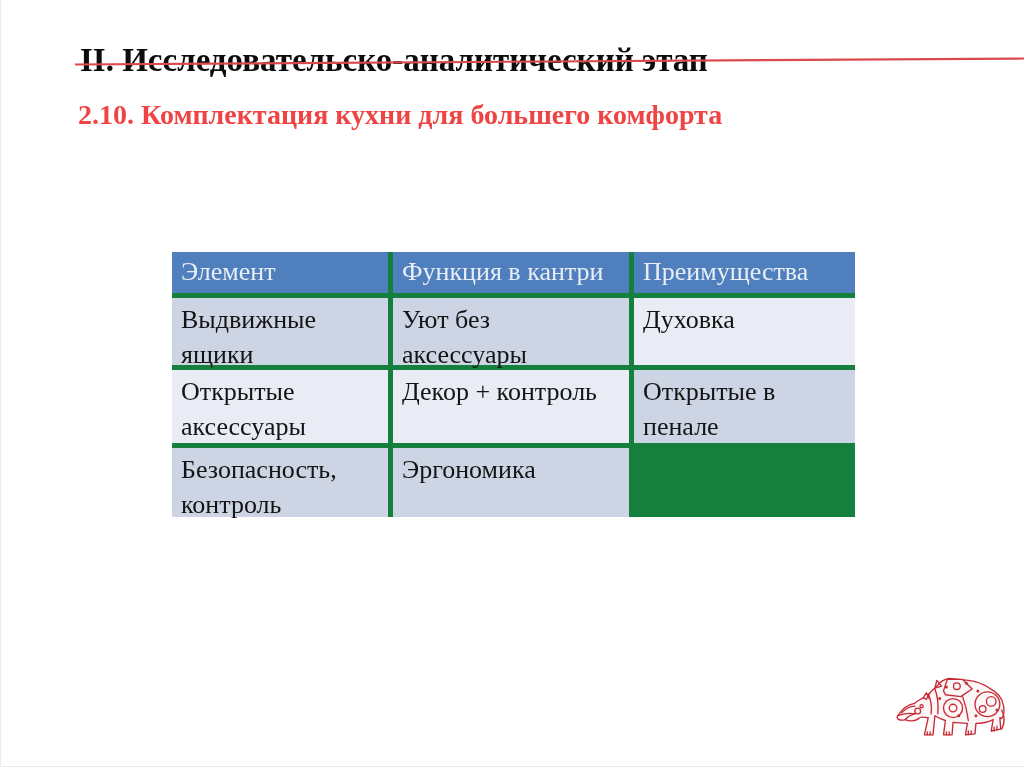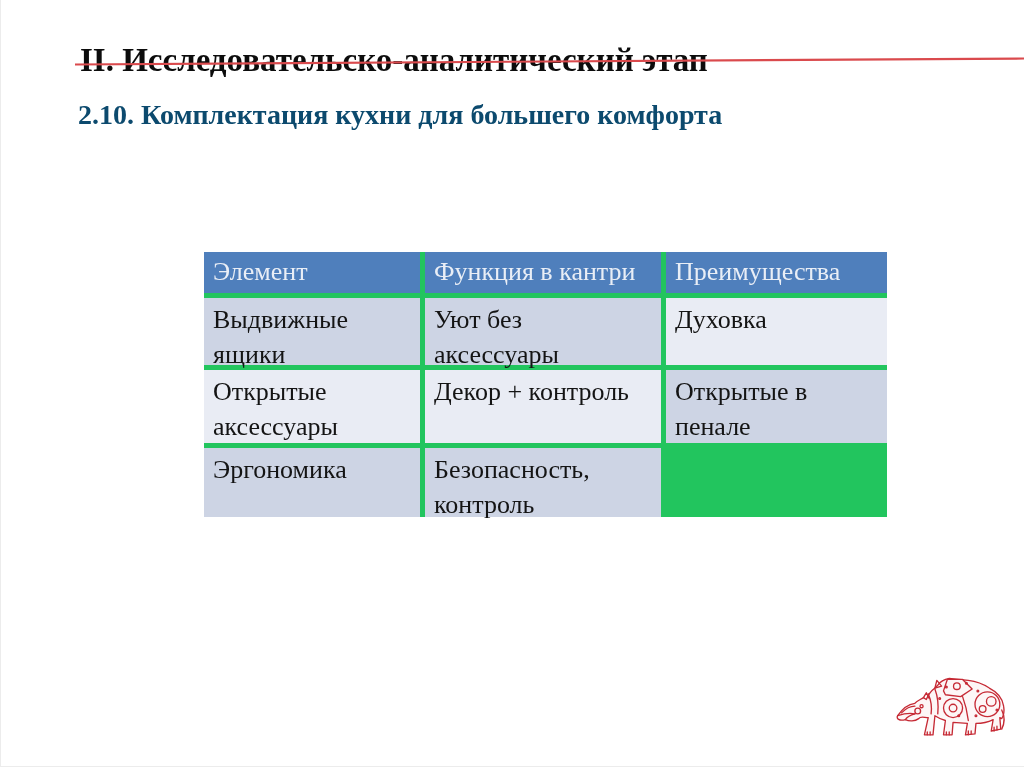--- a/index.html
+++ b/index.html
@@ -28,33 +28,32 @@
     position: absolute;
     left: 0; top: 0;
     width: 1024px; height: 80px;
     pointer-events: none;
   }
   .subtitle {
     position: absolute;
     left: 78px; top: 76px;
     font-size: 28px;
     font-weight: bold;
-    color: #0c4a6e;
+    color: #ef4444;
     white-space: nowrap;
   }
   .kitchen-table {
     position: absolute;
     left: 172px; top: 252px;
     width: 683px;
     display: grid;
     grid-template-columns: 216px 236px 1fr;
     grid-template-rows: 41px 67px 73px 69px;
     gap: 5px;
-    background: #22c55e;
-    margin-left: 32px;
+    background: #15803d;
   }
   .th {
     background: #4f7fbc;
     color: #e9eef6;
     font-size: 26px;
     display: flex;
     align-items: center;
     padding: 0 8px 2px 9px;
     white-space: nowrap;
     overflow: hidden;
@@ -92,22 +91,22 @@
     <div class="th">Преимущества</div>
 
     <div class="td row-dark">Выдвижные ящики</div>
     <div class="td row-dark">Уют без аксессуары</div>
 
     <div class="td row-light">Духовка</div>
     <div class="td row-light">Открытые аксессуары</div>
     <div class="td row-light">Декор + контроль</div>
 
     <div class="td row-dark">Открытые в пенале</div>
+    <div class="td row-dark">Безопасность, контроль</div>
     <div class="td row-dark">Эргономика</div>
-    <div class="td row-dark">Безопасность, контроль</div>
   </div>
 
   <svg class="logo" viewBox="0 0 130 88" xmlns="http://www.w3.org/2000/svg">
     <g stroke="#c62a35" stroke-width="1.4" fill="none" stroke-linejoin="round" stroke-linecap="round">
 
       <path fill="#fdf6f6" d="M6,50 C10,44 16,38 24,37 C27,34 30,33 33,31 L36,33 C38,28 41,24 45,21 L48,18 C50,15 54,12 60,11 L80,13 C88,14 96,17 102,21 C110,25 116,32 117,40 C118,46 117,50 115,53 L113,52 L114,64 L104,66 L106,54 C100,57 94,58 88,58 L87,69 L77,70 L79,58 L64,57 L63,70 L54,70 L56,55 C52,54 48,52 45,50 L43,70 L34,70 L38,52 C34,52 30,50 28,53 C24,56 18,56 14,54 C8,56 4,53 6,50 Z"></path>
 
       <path d="M10,47 C14,43 19,40 24,40"></path>
       <path d="M6,50 C12,48 18,47 24,48"></path>
       <path d="M14,54 C16,51 20,49 24,48"></path>

